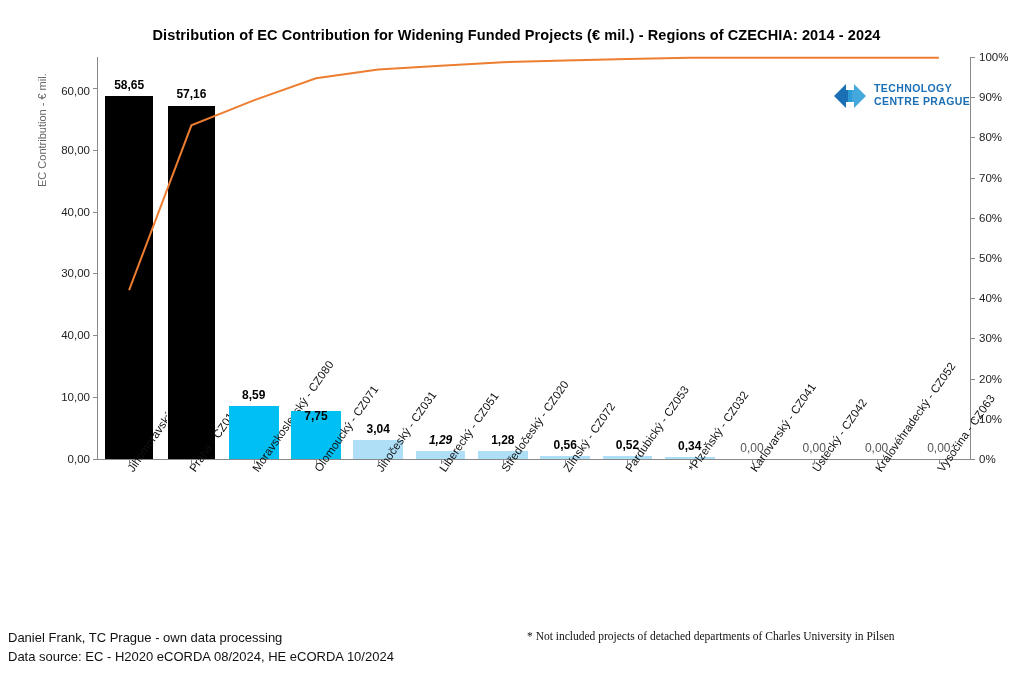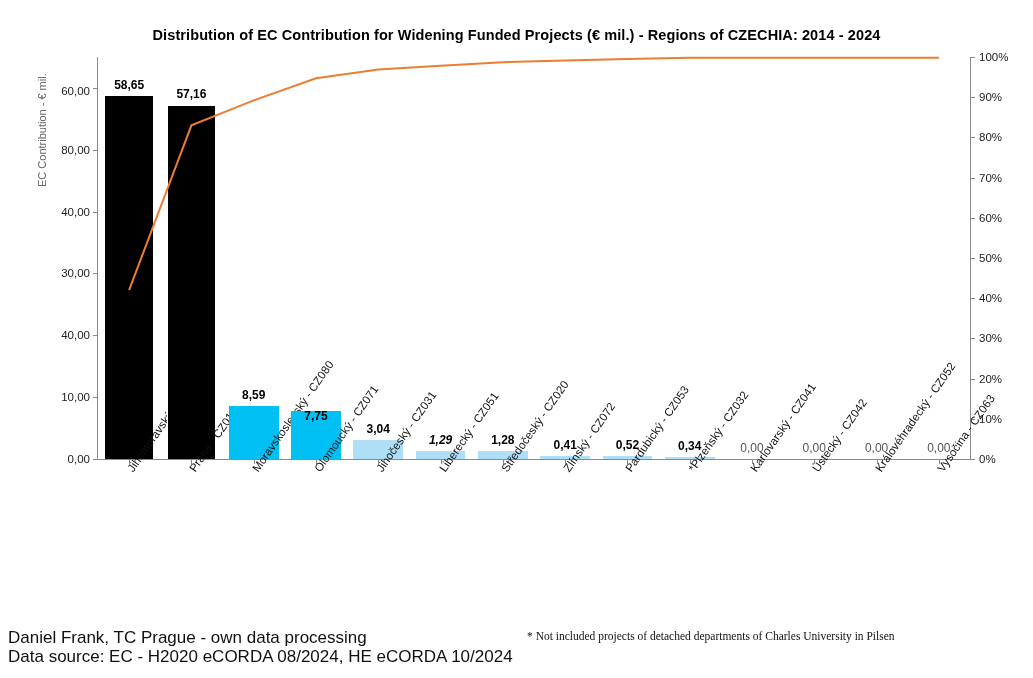--- a/index.html
+++ b/index.html
@@ -162,21 +162,21 @@
     font-size: 10.5px;
     font-weight: bold;
     line-height: 13px;
     letter-spacing: 0.4px;
   }
   
   .footer-left {
     position: absolute;
     left: 8px;
     top: 628px;
-    font-size: 17px;
+    font-size: 13px;
     line-height: 19px;
     color: #111;
   }
   .footer-right {
     position: absolute;
     left: 527px;
     top: 630px;
     font-size: 11.5px;
     color: #111;
     font-family: Liberation Serif, serif;
@@ -250,21 +250,21 @@
       <div class="xtick-label" style="left: 276.286px; top: 410px; width: 0px; transform: rotate(-55deg) translateX(-100%);">Jihočeský - CZ031</div>
       <div class="bar" style="left: 317.657px; width: 49.8286px; height: 7.97815px; background: rgb(174, 223, 247);"></div>
       <div class="bar-label" style="left: 342.571px; top: 376.022px; font-style: italic;">1,29</div>
       <div class="xtick-mark" style="left: 342.571px;"></div>
       <div class="xtick-label" style="left: 338.571px; top: 410px; width: 0px; transform: rotate(-55deg) translateX(-100%);">Liberecký - CZ051</div>
       <div class="bar" style="left: 379.943px; width: 49.8286px; height: 7.91631px; background: rgb(174, 223, 247);"></div>
       <div class="bar-label" style="left: 404.857px; top: 376.084px;">1,28</div>
       <div class="xtick-mark" style="left: 404.857px;"></div>
       <div class="xtick-label" style="left: 400.857px; top: 410px; width: 0px; transform: rotate(-55deg) translateX(-100%);">Středočeský - CZ020</div>
       <div class="bar" style="left: 442.229px; width: 49.8286px; height: 3.46338px; background: rgb(174, 223, 247);"></div>
-      <div class="bar-label" style="left: 467.143px; top: 380.537px;">0,41</div>
+      <div class="bar-label" style="left: 467.143px; top: 380.537px;">0,56</div>
       <div class="xtick-mark" style="left: 467.143px;"></div>
       <div class="xtick-label" style="left: 463.143px; top: 410px; width: 0px; transform: rotate(-55deg) translateX(-100%);">Zlínský - CZ072</div>
       <div class="bar" style="left: 504.514px; width: 49.8286px; height: 3.216px; background: rgb(174, 223, 247);"></div>
       <div class="bar-label" style="left: 529.429px; top: 380.784px;">0,52</div>
       <div class="xtick-mark" style="left: 529.429px;"></div>
       <div class="xtick-label" style="left: 525.429px; top: 410px; width: 0px; transform: rotate(-55deg) translateX(-100%);">Pardubický - CZ053</div>
       <div class="bar" style="left: 566.8px; width: 49.8286px; height: 2.10277px; background: rgb(174, 223, 247);"></div>
       <div class="bar-label" style="left: 591.714px; top: 381.897px;">0,34</div>
       <div class="xtick-mark" style="left: 591.714px;"></div>
       <div class="xtick-label" style="left: 587.714px; top: 410px; width: 0px; transform: rotate(-55deg) translateX(-100%);">*Plzeňský - CZ032</div>
@@ -278,20 +278,30 @@
       <div class="xtick-mark" style="left: 778.571px;"></div>
       <div class="xtick-label" style="left: 774.571px; top: 410px; width: 0px; transform: rotate(-55deg) translateX(-100%);">Královéhradecký - CZ052</div>
       <div class="bar-label zero" style="left: 840.857px; top: 384px;">0,00</div>
       <div class="xtick-mark" style="left: 840.857px;"></div>
       <div class="xtick-label" style="left: 836.857px; top: 410px; width: 0px; transform: rotate(-55deg) translateX(-100%);">Vysočina - CZ063</div>
       <svg class="line-svg" width="872" height="402">
         <polyline points="31.1,233.2 93.4,68.3 155.7,43.4 218.0,21.3 280.3,12.5 342.6,8.8 404.9,5.2 467.1,3.6 529.4,2.0 591.7,0.8 654.0,0.8 716.3,0.8 778.6,0.8 840.9,0.8" fill="none" stroke="#ED7D31" stroke-width="2"></polyline>
       </svg>
     </div>
 
+  <div class="logo">
+    <svg class="logo-mark" viewBox="0 0 36 36">
+      <polygon points="2,18 14,6 14,12 20,12 20,24 14,24 14,30" fill="#1b6fb5"></polygon>
+      <polygon points="34,18 22,30 22,24 16,24 16,12 22,12 22,6" fill="#2f9fd8" opacity="0.9"></polygon>
+    </svg>
+    <div class="logo-text">
+      <div>TECHNOLOGY</div>
+      <div>CENTRE PRAGUE</div>
+    </div>
+  </div>
 
   <div class="footer-left">
     <div>Daniel Frank, TC Prague - own data processing</div>
     <div>Data source: EC - H2020 eCORDA 08/2024, HE eCORDA 10/2024</div>
   </div>
   <div class="footer-right">* Not included projects of detached departments of Charles University in Pilsen</div>
 
 </div>
 
 </body></html>

